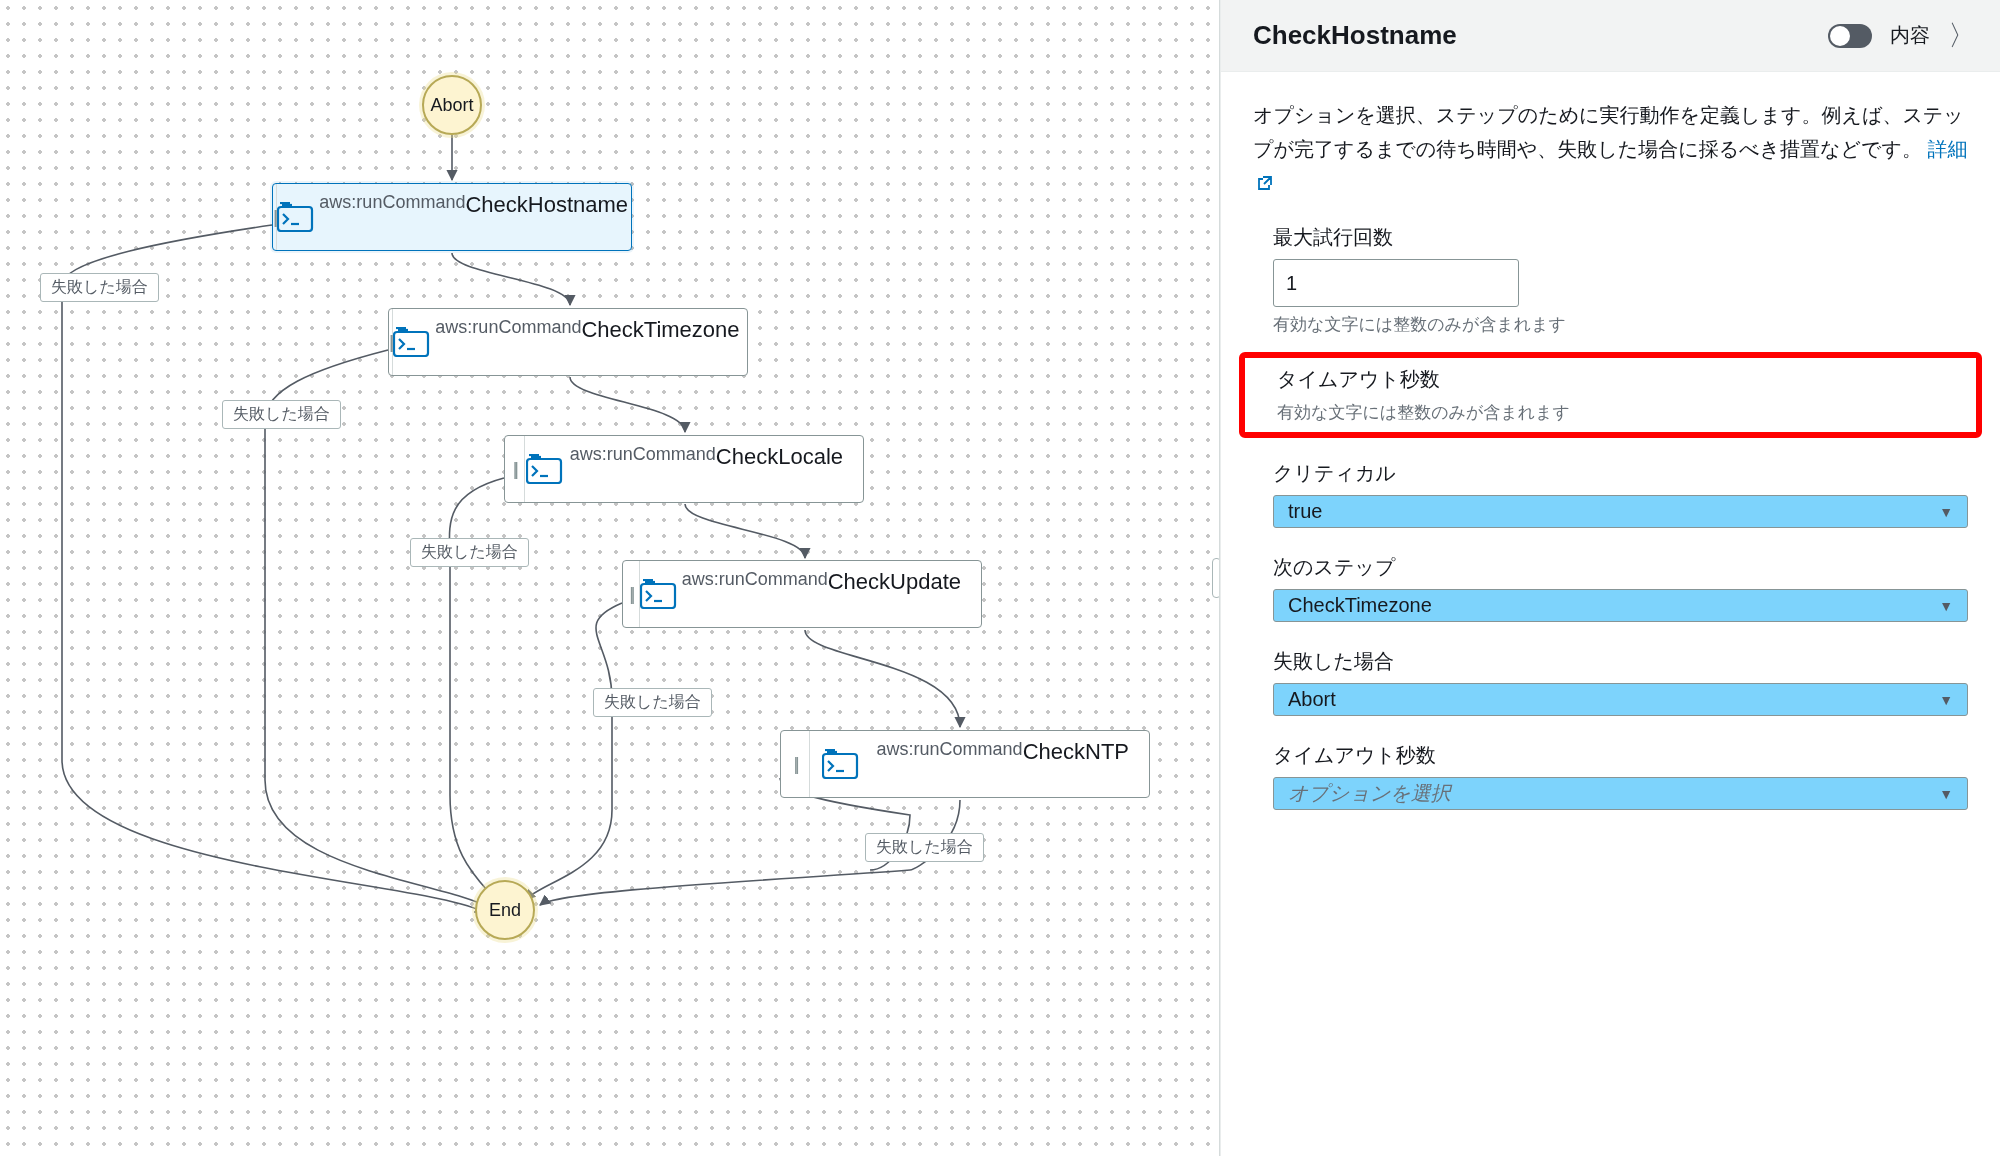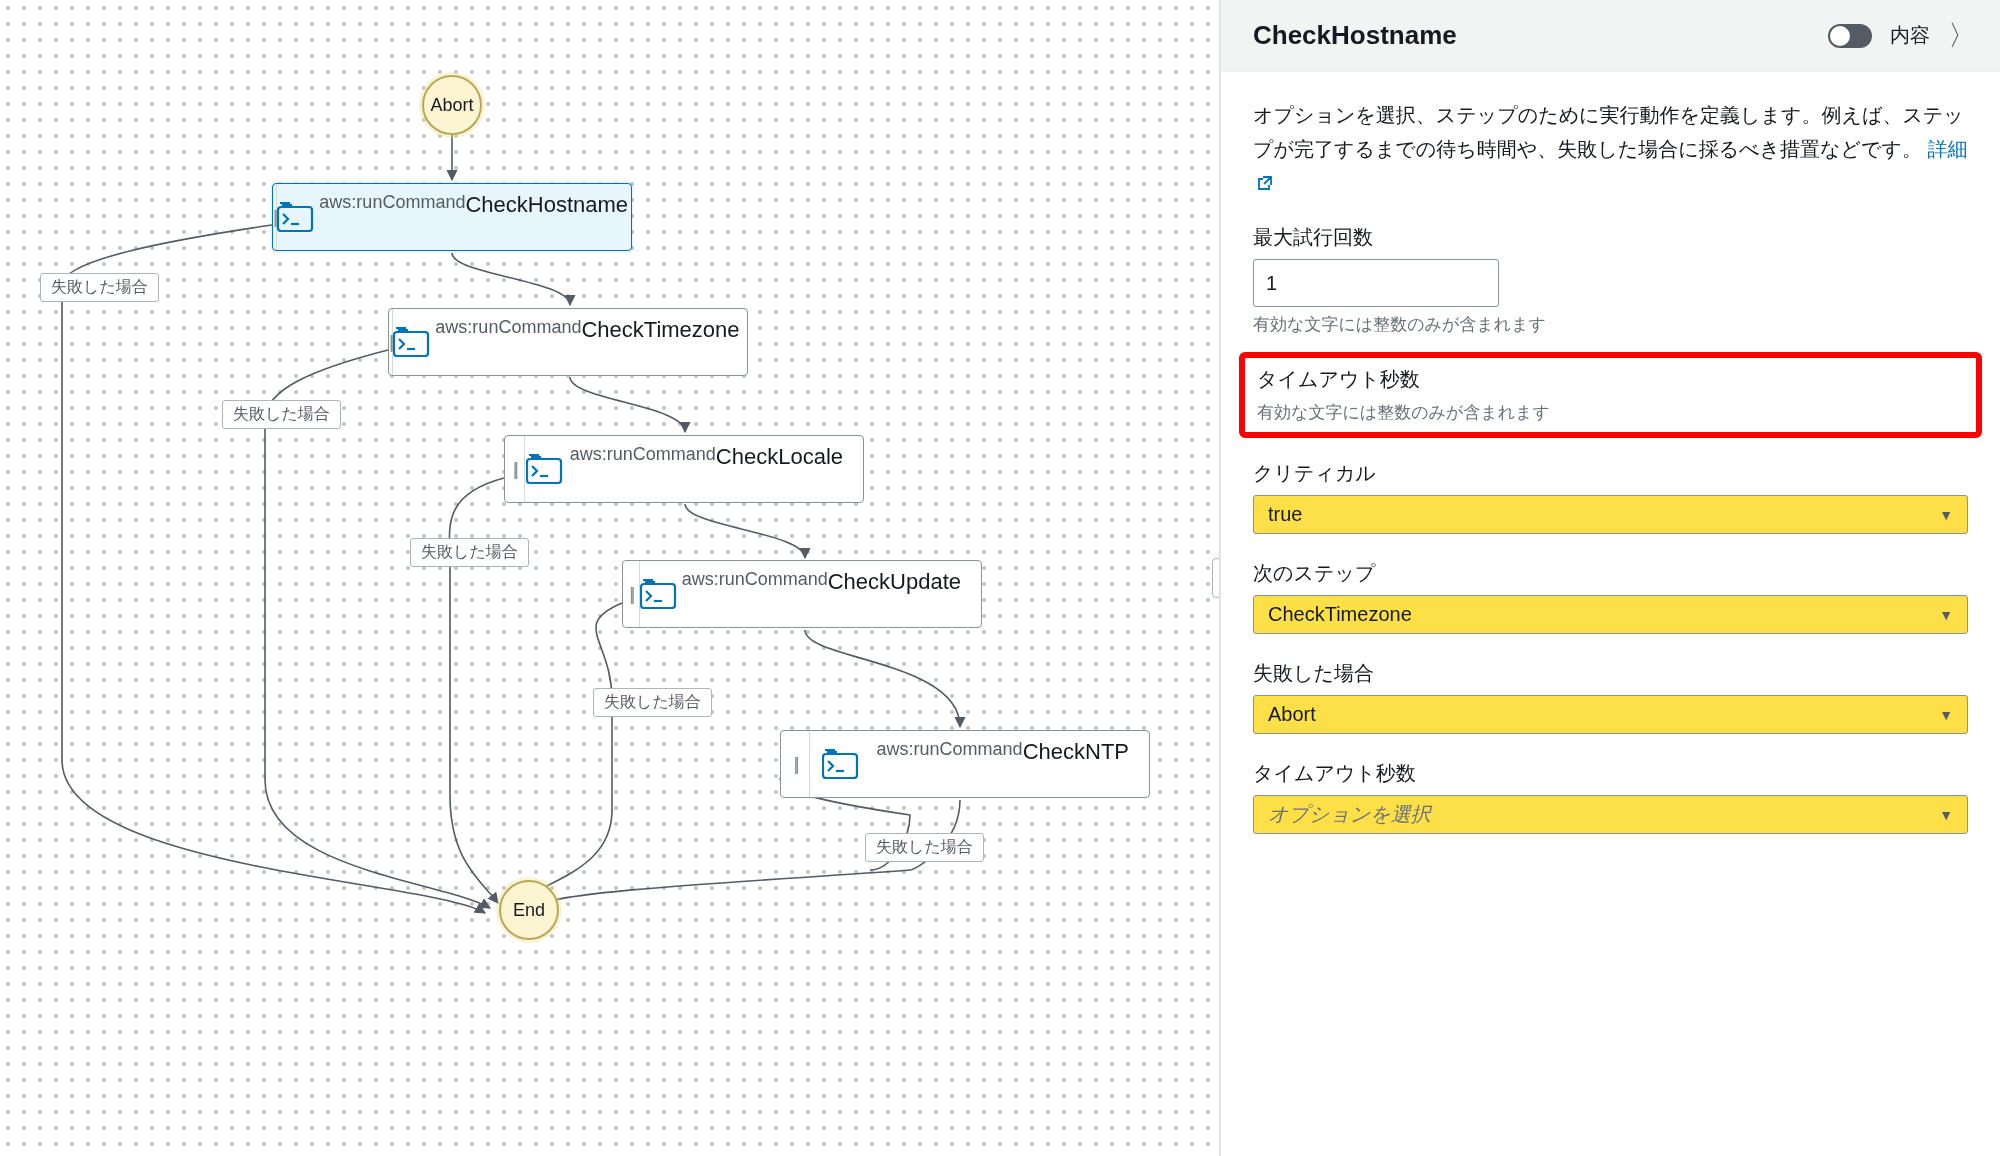--- a/index.html
+++ b/index.html
@@ -18,25 +18,25 @@
 .chevron-right { font-size: 28px; color: #545b64; cursor: pointer; font-weight: 300; }
 .tabs { display: flex; height: 64px; align-items: flex-end; justify-content: center; border-bottom: 1px solid #d5dbdb; background: #fff; margin: 0 32px; }
 .tab { padding: 0 18px 14px 18px; font-size: 21px; color: #545b64; cursor: pointer; position: relative; margin: 0 12px; }
 .tab-sep { width: 1px; height: 26px; background: #d5dbdb; margin-bottom: 16px; }
 .tab.active { color: #0073bb; font-weight: 500; }
 .tab.active::after { content: ""; position: absolute; left: 0; right: 0; bottom: -1px; height: 3px; background: #0073bb; }
 .panel-body { padding: 26px 32px; overflow-y: auto; flex: 1; background: #fff; }
 .text-desc { font-size: 20px; line-height: 1.7; color: #16191f; margin-bottom: 24px; }
 .text-desc a { color: #0073bb; text-decoration: none; }
 .ext-icon { display: inline-block; width: 16px; height: 16px; margin-left: 4px; vertical-align: -1px; }
-.field { margin-bottom: 26px; }
+.field { margin-bottom: 26px; margin-left: 20px; }
 .field-label { font-size: 20px; color: #16191f; display: block; margin-bottom: 8px; }
 .text-input { width: 246px; height: 48px; border: 1px solid #879596; border-radius: 3px; padding: 0 12px; font-size: 20px; color: #16191f; background: #fff; }
 .helper { font-size: 17px; color: #687078; margin-top: 6px; }
-.select { width: 100%; height: 39px; border: 1px solid #879596; border-radius: 3px; padding: 0 14px; font-size: 20px; color: #16191f; background: #fde047; display: flex; align-items: center; justify-content: space-between; cursor: pointer; }
+.select { width: 100%; height: 33px; border: 1px solid #879596; border-radius: 3px; padding: 0 14px; font-size: 20px; color: #16191f; background: #7dd3fc; display: flex; align-items: center; justify-content: space-between; cursor: pointer; }
 .select.placeholder { color: #687078; font-style: italic; }
 .caret { font-size: 14px; color: #545b64; }
 .highlight-box { border: 6px solid #ff0000; border-radius: 6px; padding: 8px 12px 8px 12px; margin: -10px -14px 22px -14px; }
 .highlight-box .field { margin-bottom: 0; }
 svg.flow { position: absolute; inset: 0; width: 100%; height: 100%; pointer-events: none; }
 .node { position: absolute; background: #fff; border: 1px solid #879596; border-radius: 4px; display: flex; align-items: stretch; box-shadow: 0 0 0 0 transparent; cursor: pointer; }
 .node.selected { border-color: #0073bb; background: #e7f5fd; box-shadow: 0 0 0 2px rgba(0,115,187,0.08); }
 .node .grip { width: 30px; border-right: 1px solid #d5dbdb; display: flex; align-items: center; justify-content: center; color: #879596; font-size: 18px; letter-spacing: -3px; }
 .node .iconbox { width: 64px; display: flex; align-items: center; justify-content: center; }
 .node .textbox { flex: 1; padding: 8px 20px 10px 4px; display: flex; flex-direction: row; justify-content: center; }
@@ -152,21 +152,21 @@
             <line x1="3" y1="1" x2="13" y2="1" stroke="#0073bb" stroke-width="2.2"></line>
             <line x1="5" y1="3" x2="15" y2="3" stroke="#0073bb" stroke-width="2.2"></line>
           </svg>
       </div>
       <div class="textbox">
         <span class="action">aws:runCommand</span>
         <span class="name">CheckNTP</span>
       </div>
     </div>
 
-    <div class="terminal" style="left:499px; top:880px;">
+    <div class="terminal" style="left:475px; top:880px;">
       <span>End</span>
     </div>
 
     <div class="edge-label" style="left:40px; top:273px;">失敗した場合</div>
     <div class="edge-label" style="left:222px; top:400px;">失敗した場合</div>
     <div class="edge-label" style="left:410px; top:538px;">失敗した場合</div>
     <div class="edge-label" style="left:593px; top:688px;">失敗した場合</div>
     <div class="edge-label" style="left:865px; top:833px;">失敗した場合</div>
 
     <div class="resizer-handle"></div>

